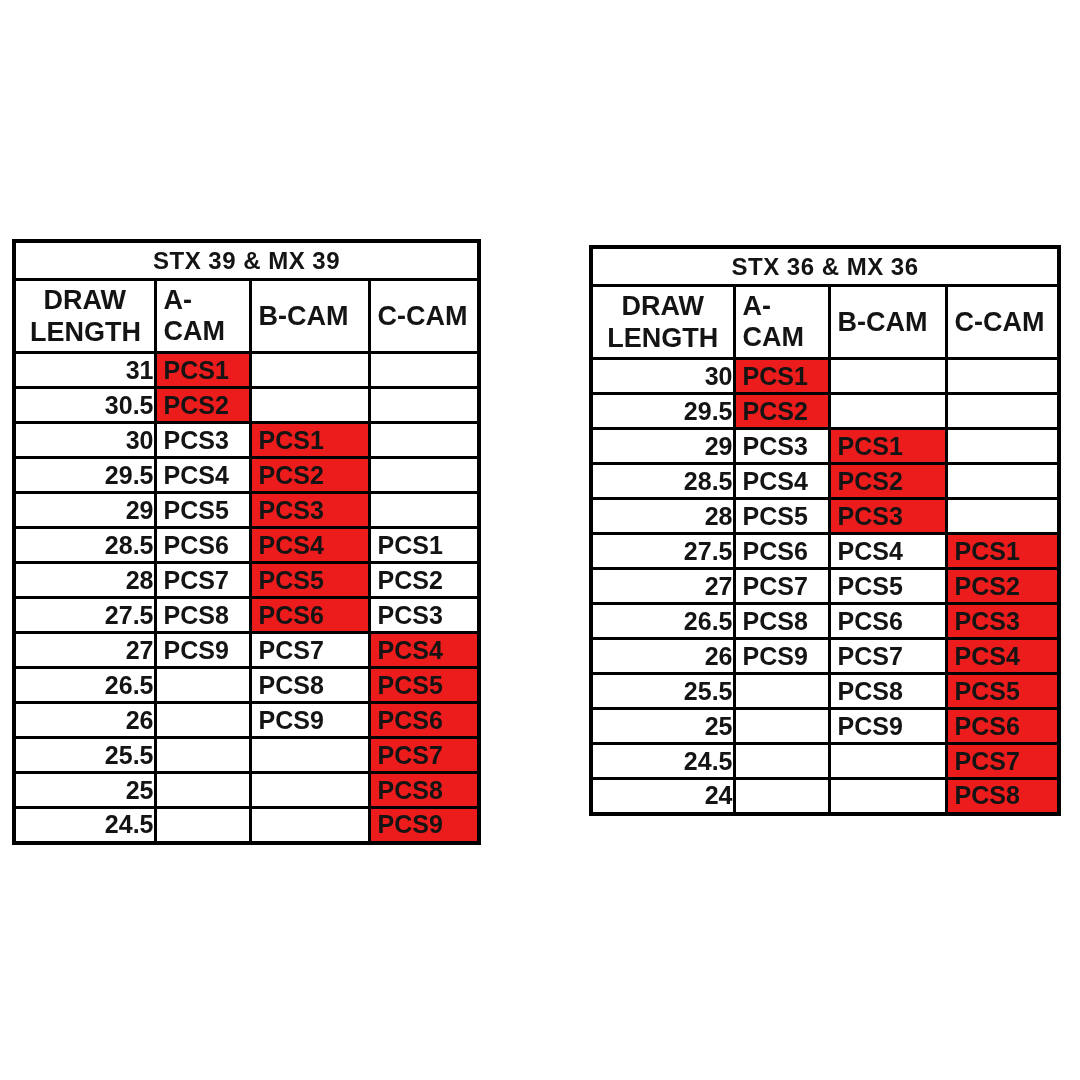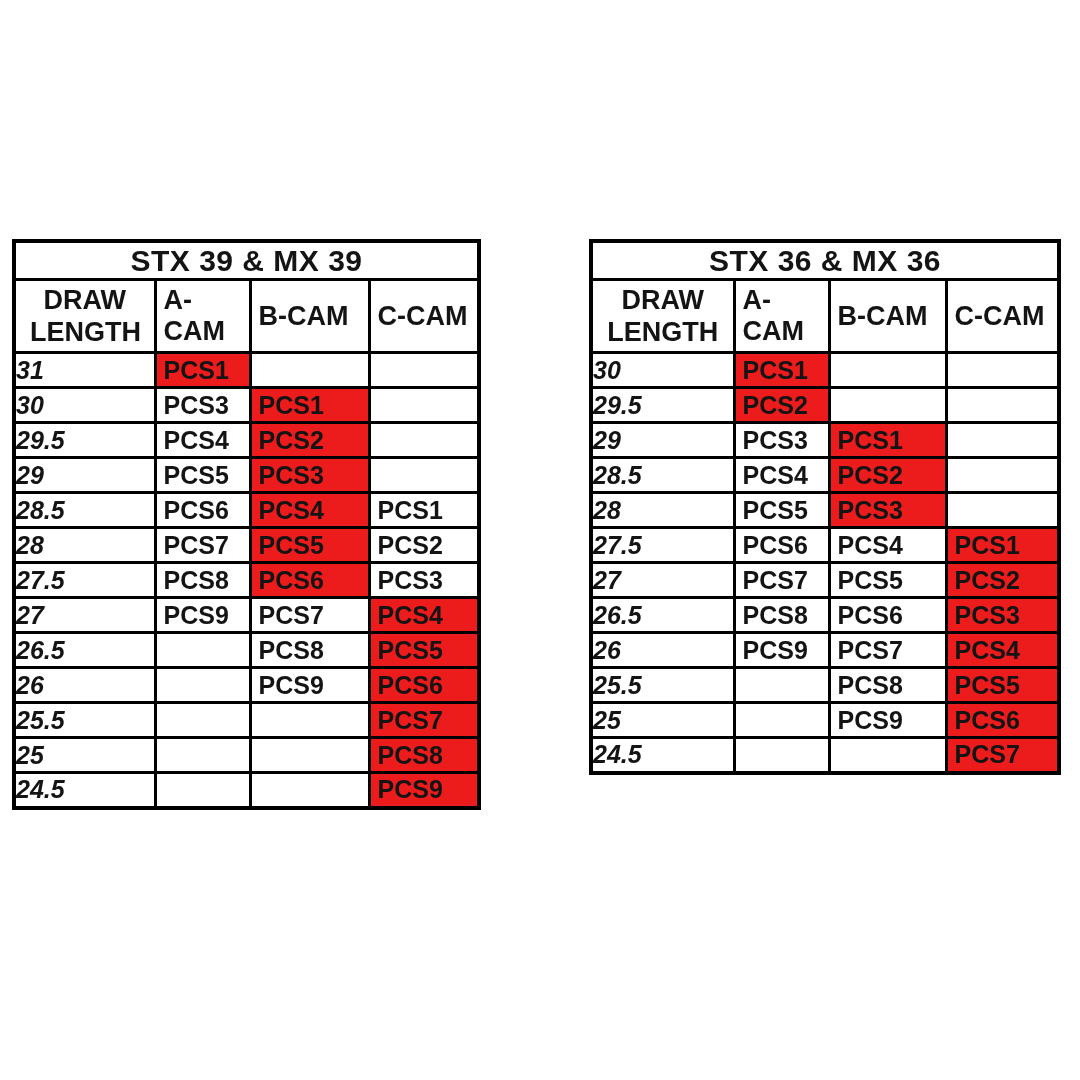--- a/index.html
+++ b/index.html
@@ -31,21 +31,21 @@
   table.cam-table th,
   table.cam-table td {
     border: 3px solid #000000;
     overflow: hidden;
     white-space: normal;
   }
   tr.title-row th {
     height: 35px;
     text-align: center;
     vertical-align: middle;
-    font-size: 30px;
+    font-size: 24px;
     letter-spacing: 0.5px;
     padding: 0;
   }
   tr.header-row th {
     height: 70px;
     vertical-align: middle;
     font-size: 27px;
     padding: 0;
   }
   tr.header-row th.dl-h {
@@ -60,22 +60,21 @@
   }
   tbody tr {
     height: 35px;
   }
   tbody td {
     vertical-align: middle;
     font-size: 25px;
     padding: 0;
   }
   tbody td.dl {
-    text-align: left;
-    font-style: italic;
+    text-align: right;
   }
   tbody td.cam {
     text-align: left;
     padding-left: 7px;
   }
   tbody td.red {
     background: var(--highlight-red, #ed1c1c);
   }
 </style>
 </head>
@@ -102,20 +101,26 @@
       </tr>
     </thead>
     <tbody>
         <tr>
           <td class="dl">31</td>
           <td class="cam red">PCS1</td>
           <td class="cam"></td>
           <td class="cam"></td>
         </tr>
         <tr>
+          <td class="dl">30.5</td>
+          <td class="cam red">PCS2</td>
+          <td class="cam"></td>
+          <td class="cam"></td>
+        </tr>
+        <tr>
           <td class="dl">30</td>
           <td class="cam">PCS3</td>
           <td class="cam red">PCS1</td>
           <td class="cam"></td>
         </tr>
         <tr>
           <td class="dl">29.5</td>
           <td class="cam">PCS4</td>
           <td class="cam red">PCS2</td>
           <td class="cam"></td>
@@ -176,21 +181,21 @@
         </tr>
         <tr>
           <td class="dl">24.5</td>
           <td class="cam"></td>
           <td class="cam"></td>
           <td class="cam red">PCS9</td>
         </tr>
       </tbody>
   </table>
 
-  <table class="cam-table" style="left:589px; top:239px; width:468px;">
+  <table class="cam-table" style="left:589px; top:245px; width:468px;">
     <colgroup>
       <col style="width:143px">
         <col style="width:95px">
         <col style="width:117px">
         <col style="width:113px">
     </colgroup>
     <thead>
       <tr class="title-row">
         <th colspan="4">STX 36 &amp; MX 36</th>
       </tr>
@@ -267,16 +272,22 @@
           <td class="cam"></td>
           <td class="cam">PCS9</td>
           <td class="cam red">PCS6</td>
         </tr>
         <tr>
           <td class="dl">24.5</td>
           <td class="cam"></td>
           <td class="cam"></td>
           <td class="cam red">PCS7</td>
         </tr>
+        <tr>
+          <td class="dl">24</td>
+          <td class="cam"></td>
+          <td class="cam"></td>
+          <td class="cam red">PCS8</td>
+        </tr>
       </tbody>
   </table>
 
 </div>
 
 </body></html>

